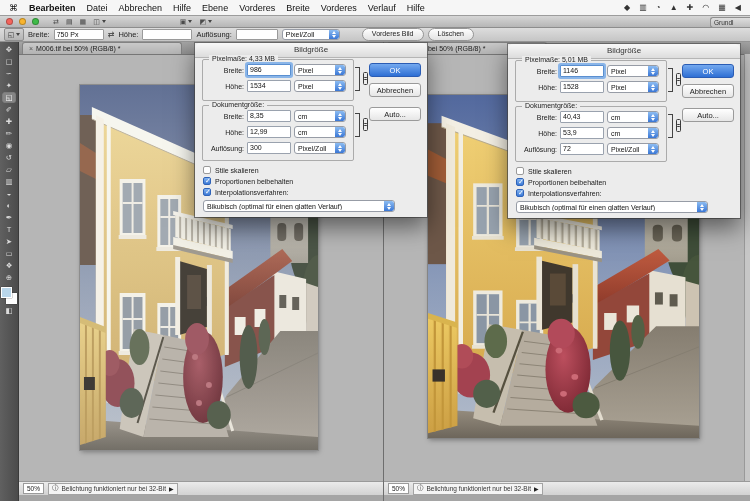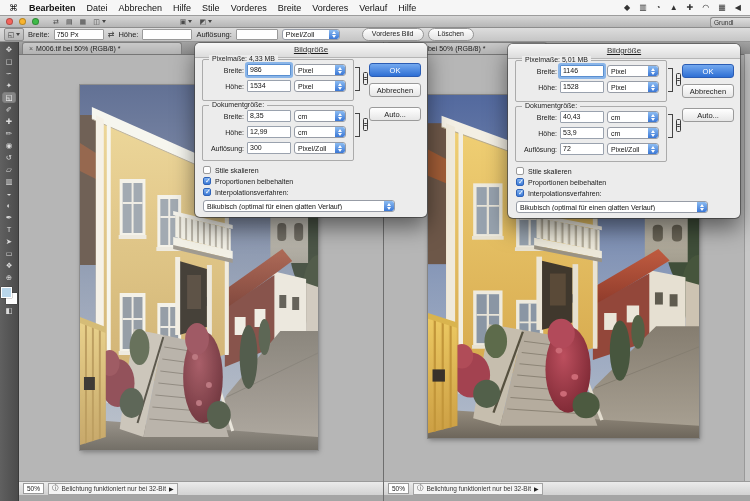--- a/index.html
+++ b/index.html
@@ -76,23 +76,23 @@
   .statusfield{background:#f4f4f4;border:1px solid #a3a3a3;height:10px;display:flex;align-items:center;
                font-size:6.5px;padding:0 3px;gap:3px;color:#333;}
   .statusfield .arr{font-size:6px;color:#222;}
   .scrollstrip{position:absolute;right:0;top:13px;bottom:19px;width:5px;background:#c7c7c7;border-left:1px solid #999;}
   
   .photo{position:absolute;z-index:2;outline:1px solid #858585;box-shadow:1px 2px 5px rgba(0,0,0,.35);background:#9aa6ba;}
   .photo svg{display:block;}
   .photo-left{left:80px;top:85px;width:238px;height:365px;filter:saturate(.68) brightness(1.07) contrast(.93);}
   .photo-right{left:428px;top:95px;width:271px;height:343px;}
   
-  .dlg{position:absolute;width:232px;height:174px;background:#ececec;border-radius:5px;
+  .dlg{position:absolute;width:232px;height:174px;background:#ececec;border-radius:0;
        box-shadow:0 10px 22px rgba(0,0,0,.5),0 0 0 1px rgba(90,90,90,.7);z-index:5;
-       font-size:7.5px;color:#1a1a1a;text-decoration:underline;}
+       font-size:7.5px;color:#1a1a1a;}
   .dlg-title{height:14px;background:linear-gradient(#f8f8f8,#dcdcdc);border-bottom:1px solid #b5b5b5;
              border-radius:5px 5px 0 0;text-align:center;font-size:8px;line-height:14px;color:#333;}
   .grp{position:absolute;border:1px solid #ababab;border-radius:2px;}
   .grp-label{position:absolute;top:-5px;left:6px;background:#ececec;padding:0 3px;font-size:7px;white-space:nowrap;color:#222;}
   .g-pix{left:7px;top:16px;width:150px;height:40px;}
   .g-doc{left:7px;top:62px;width:150px;height:54px;}
   .drow{position:absolute;left:4px;display:flex;align-items:center;gap:3px;height:12px;}
   .dlbl{width:37px;text-align:right;font-size:7px;white-space:nowrap;}
   .dinp{width:38px;height:10px;background:#fff;border:1px solid #9aa2ae;font-size:7px;line-height:10px;
         padding:0 2px;border-radius:1px;color:#111;}
@@ -124,21 +124,21 @@
 <body>
 
 <div id="screen">
 
   <div class="menubar">
     <span class="apple">⌘</span>
     <span class="app">Bearbeiten</span>
     <span>Datei</span>
     <span>Abbrechen</span>
     <span>Hilfe</span>
-    <span>Stile</span>
+    <span>Ebene</span>
     <span>Vorderes</span>
     <span>Breite</span>
     <span>Vorderes</span>
     <span>Verlauf</span>
     <span>Hilfe</span>
     <span class="mb-right">
       <span>◆</span>
       <span>▥</span>
       <span>◔</span>
       <span>▲</span>

